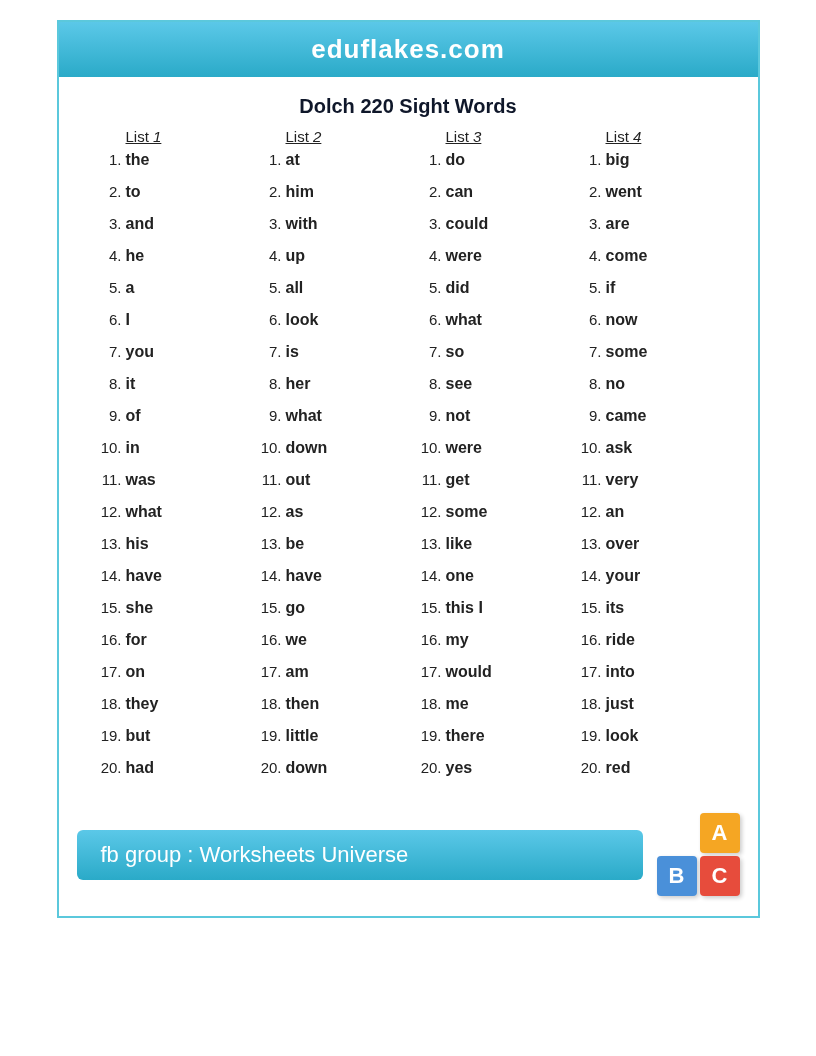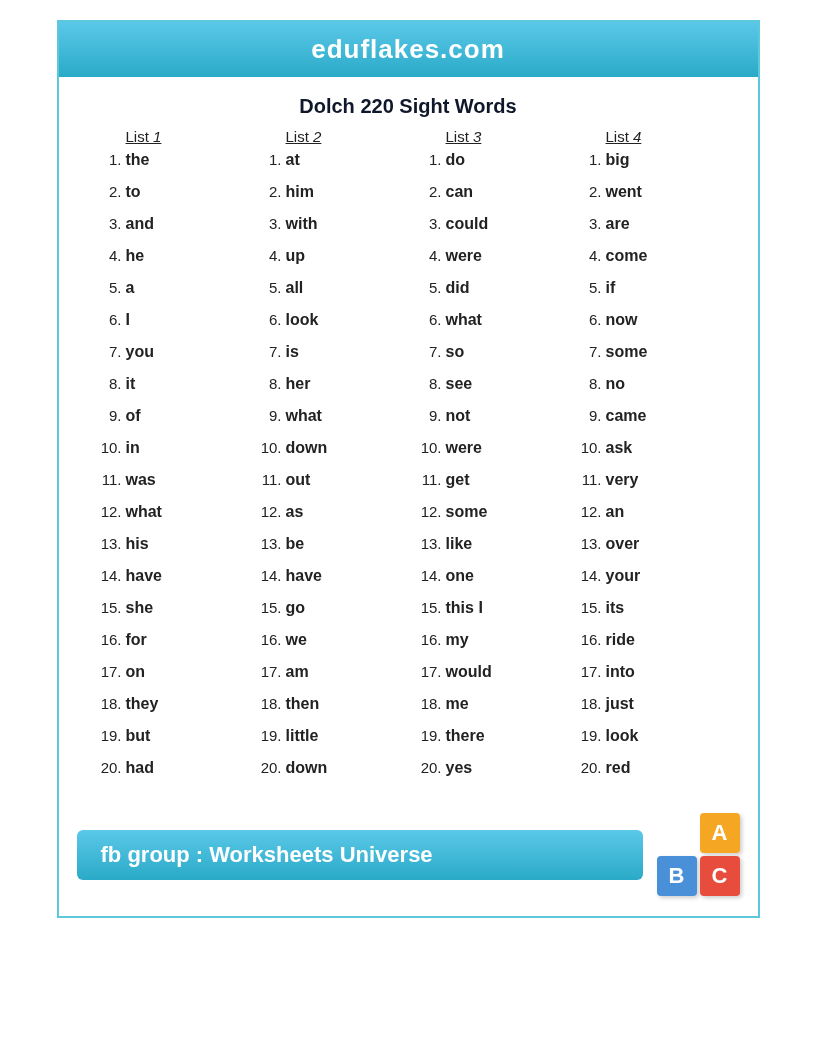--- a/index.html
+++ b/index.html
@@ -89,21 +89,21 @@
     .footer-banner {
       background: linear-gradient(to bottom, #5bc8e8, #2aaac8);
       border-radius: 6px;
       padding: 12px 24px;
       flex: 1;
       margin-right: 14px;
     }
     .footer-banner-text {
       color: #fff;
       font-size: 22px;
-      font-weight: bold;
+      font-weight: normal;
       text-align: right;
     }
     .abc-blocks {
       display: flex;
       flex-direction: column;
       gap: 3px;
     }
     .abc-row {
       display: flex;
       gap: 3px;

